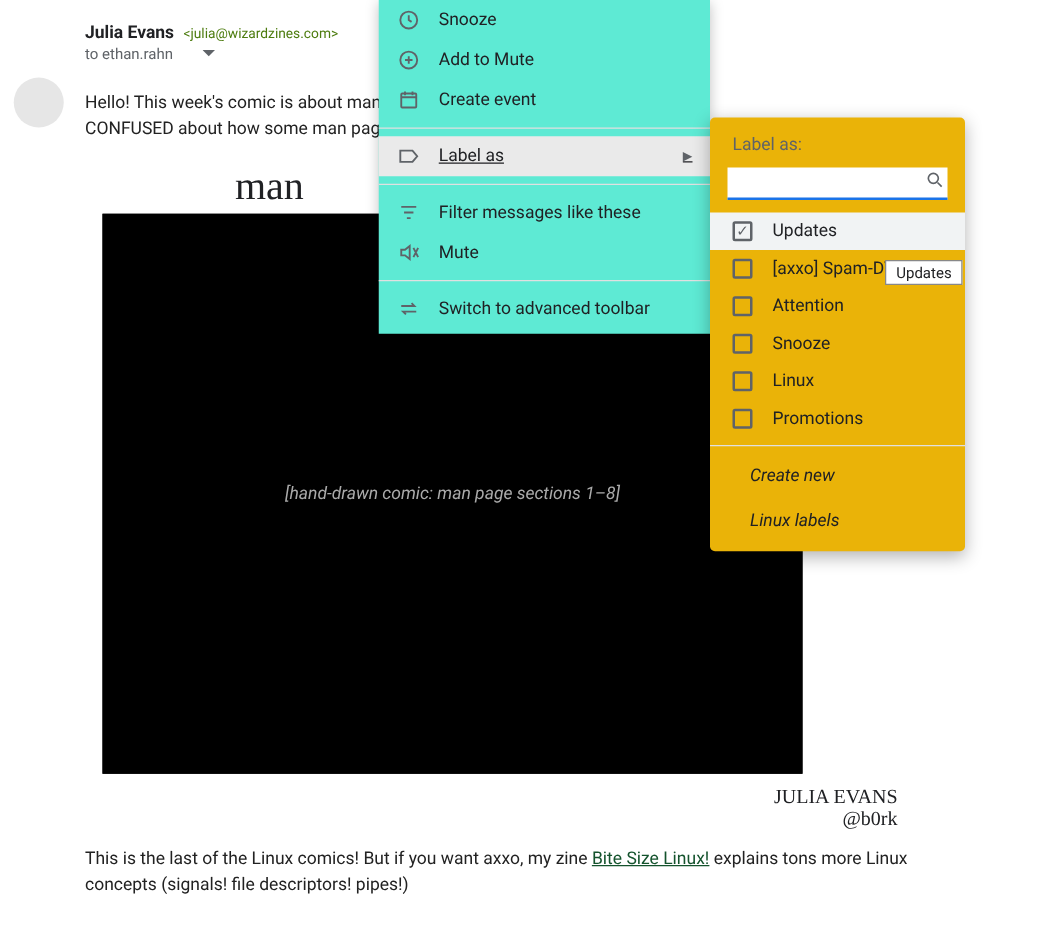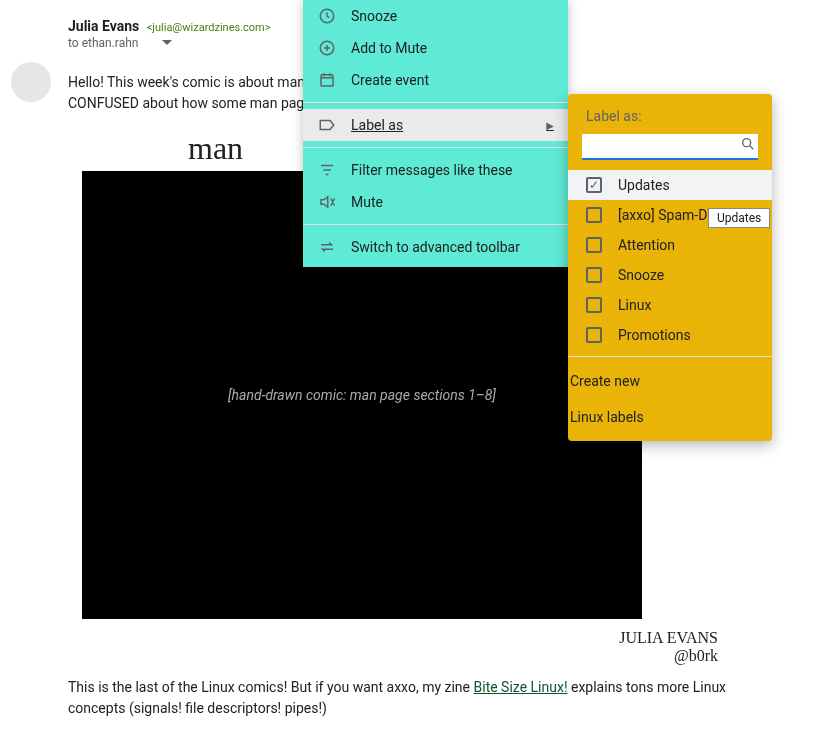--- a/index.html
+++ b/index.html
@@ -31,21 +31,21 @@
 .label-search { margin: 2px 14px 10px; position: relative; }
 .label-search input { width: 100%; border: none; border-bottom: 2px solid #1a73e8; outline: none; font-size: 14px; padding: 4px 24px 4px 2px; }
 .label-search .search-icon { position: absolute; right: 2px; top: 2px; color: #5f6368; }
 .label-list { }
 .label-row { display: flex; align-items: center; padding: 7px 18px; cursor: pointer; font-size: 14px; position: relative; }
 .label-row.sel { background: #f1f3f4; }
 .label-row .cb { width: 16px; height: 16px; border: 2px solid #5f6368; border-radius: 2px; margin-right: 16px; flex-shrink: 0; display: flex; align-items: center; justify-content: center; }
 .label-row .cb.checked::after { content: "✓"; font-size: 12px; color: #5f6368; line-height: 1; }
 .highlight-mark { position: absolute; left: 578px; top: 183px; width: 124px; height: 28px; background: #ffee00; border-radius: 14px; z-index: 19; opacity: .9; }
 .label-footer { border-top: 1px solid #e0e0e0; margin-top: 6px; padding: 6px 0; }
-.label-footer .label-row { padding: 10px 2px; }
+.label-footer .label-row { padding: 10px 32px; font-style: italic; }
 
 .tooltip { position: absolute; left: 708px; top: 208px; background: #fff; border: 1px solid #888; padding: 2px 8px; font-size: 12px; z-index: 30; }
 
 svg { display: block; }
 </style>
 </head>
 <body>
 
 <div class="avatar"></div>
 

